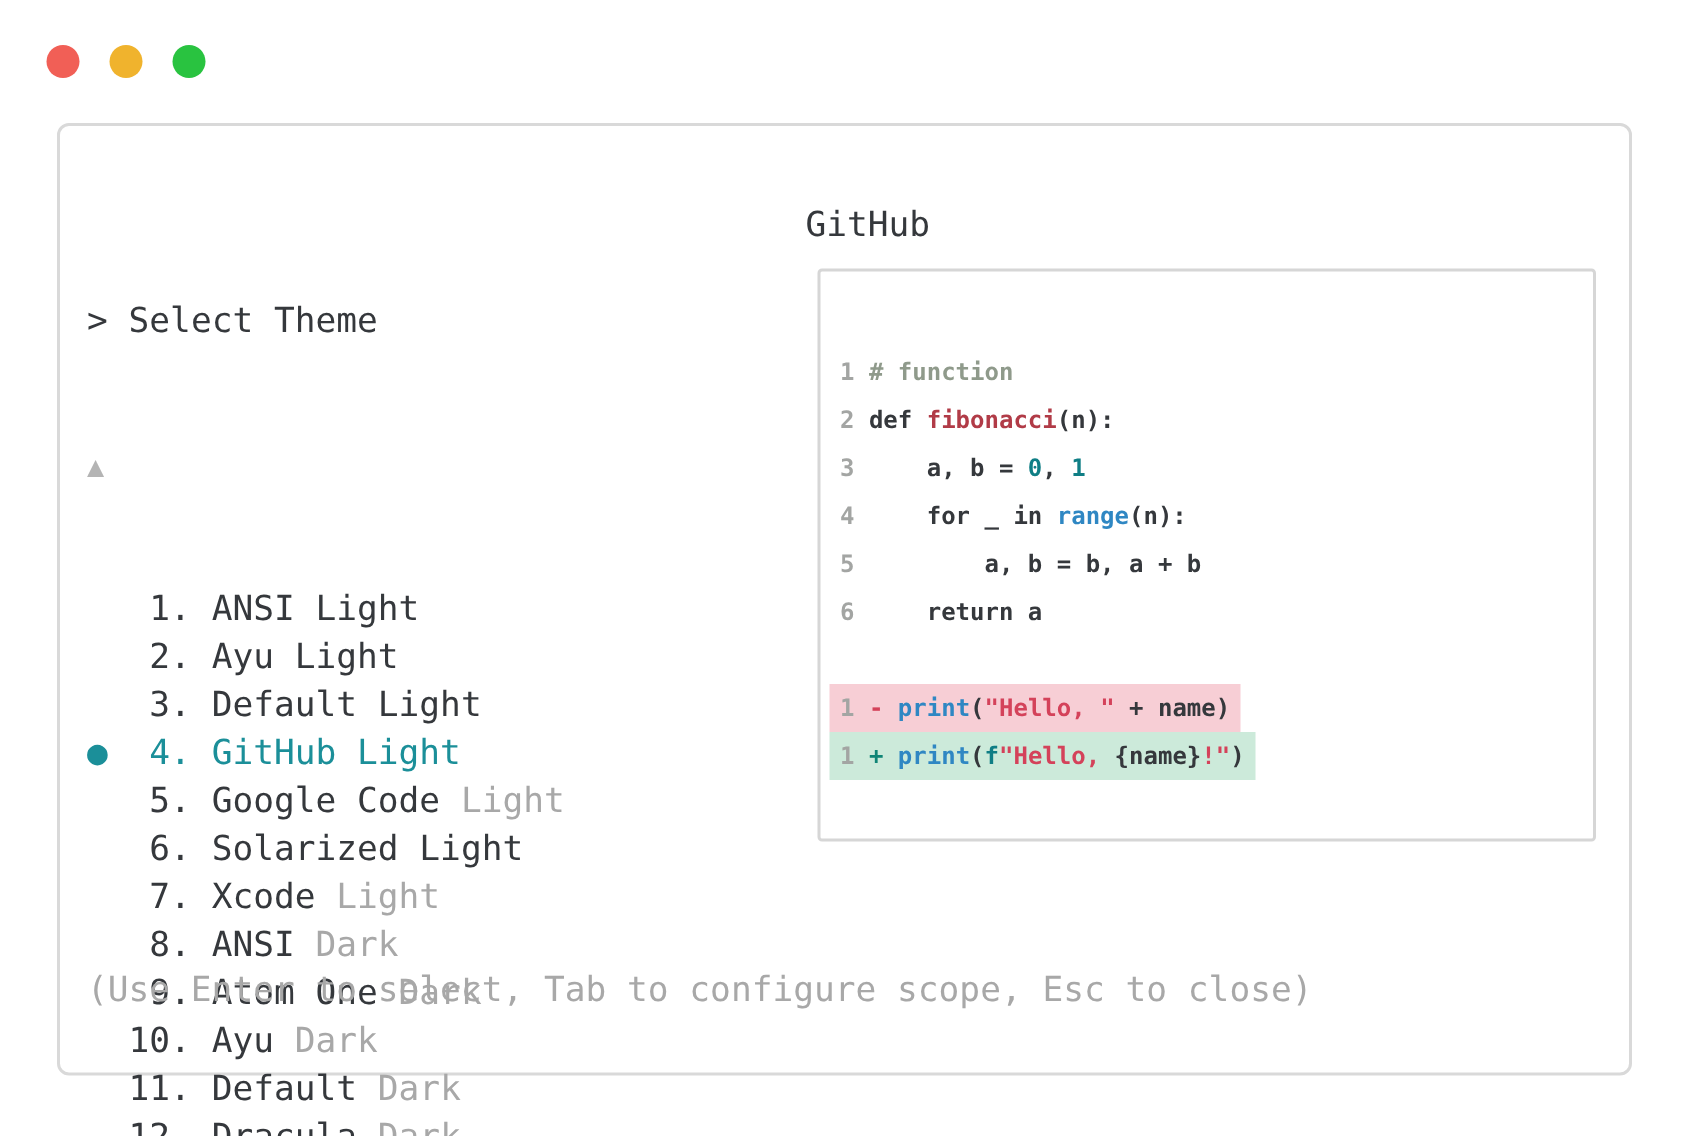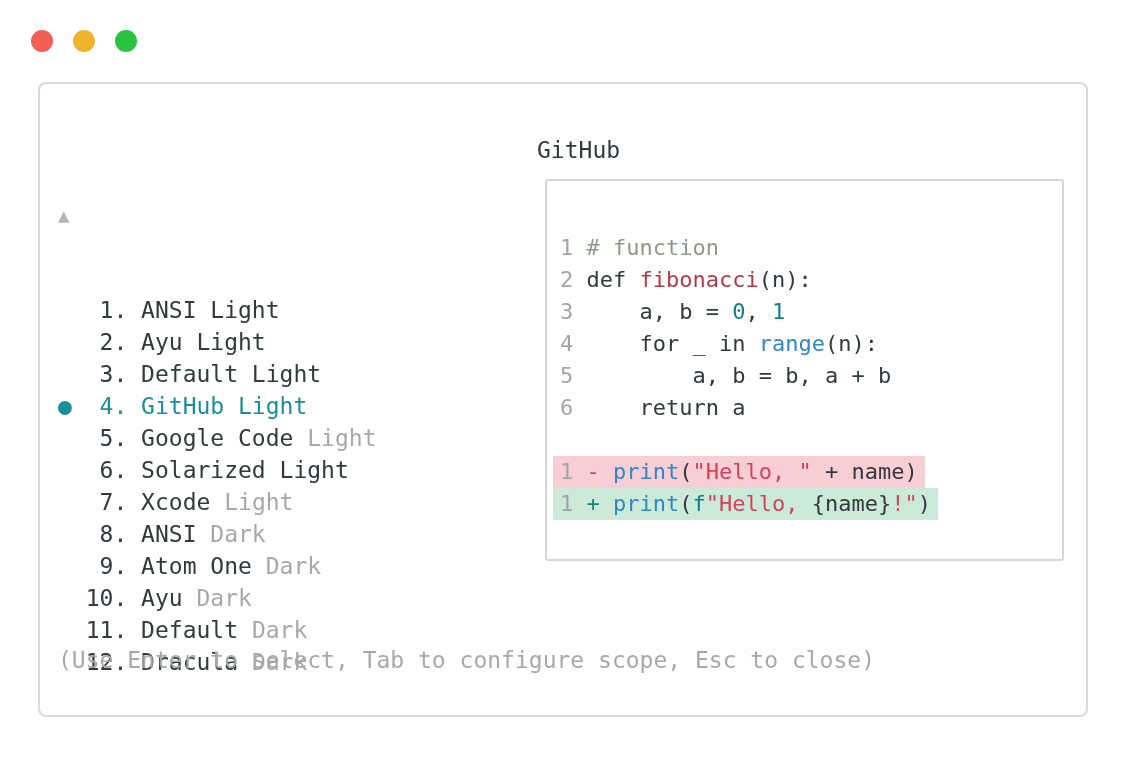--- a/index.html
+++ b/index.html
@@ -22,38 +22,39 @@
   .arrow-up{color:var(--arrow-up);font-size:19px;}
   .sel{color:var(--accent);}
   .dimtxt{color:var(--dim);}
 
   .footer{position:absolute;left:18px;top:560px;font-size:23px;line-height:32px;
     white-space:pre;color:var(--dim);}
 
   .preview-label{position:absolute;left:497px;top:50px;font-size:23px;line-height:32px;white-space:pre;}
   .preview-box{position:absolute;left:505px;top:95px;width:519px;height:382px;
     border:2px solid #d6d6d6;border-radius:3px;background:#fff;}
-  .code{position:absolute;left:13px;top:51px;font-size:22px;line-height:32px;white-space:pre;}
+  .code{position:absolute;left:13px;top:51px;font-size:16px;line-height:32px;white-space:pre;font-weight:bold;}
   .code .code-line{height:32px;}
   .line-inner{display:inline-block;}
   .line-inner.hl{padding:0 7px;margin-left:-7px;}
   .ln{color:var(--ln);}
 </style>
 </head>
 <body>
 
 <div class="traffic">
   <div class="dot" id="dot-close" style="background: rgb(241, 95, 86);"></div>
   <div class="dot" id="dot-min" style="background: rgb(240, 179, 45);"></div>
   <div class="dot" id="dot-zoom" style="background: rgb(41, 195, 64);"></div>
 </div>
 
 <div class="window">
 
   <div class="list-pane">
+    <div class="row"><span>&gt;</span><span> </span><span>Select Theme</span></div>
     <div class="row"><span class="arrow-up">▲</span></div>
     <div id="theme-list"><div class="row"><span>  </span><span> 1. </span><span>ANSI Light</span></div><div class="row"><span>  </span><span> 2. </span><span>Ayu Light</span></div><div class="row"><span>  </span><span> 3. </span><span>Default Light</span></div><div class="row"><span class="sel">● </span><span class="sel"> 4. </span><span class="sel">GitHub Light</span></div><div class="row"><span>  </span><span> 5. </span><span>Google Code</span><span class="dimtxt"> Light</span></div><div class="row"><span>  </span><span> 6. </span><span>Solarized Light</span></div><div class="row"><span>  </span><span> 7. </span><span>Xcode</span><span class="dimtxt"> Light</span></div><div class="row"><span>  </span><span> 8. </span><span>ANSI</span><span class="dimtxt"> Dark</span></div><div class="row"><span>  </span><span> 9. </span><span>Atom One</span><span class="dimtxt"> Dark</span></div><div class="row"><span>  </span><span>10. </span><span>Ayu</span><span class="dimtxt"> Dark</span></div><div class="row"><span>  </span><span>11. </span><span>Default</span><span class="dimtxt"> Dark</span></div><div class="row"><span>  </span><span>12. </span><span>Dracula</span><span class="dimtxt"> Dark</span></div></div>
     
   </div>
 
   <div class="footer">(Use Enter to select, Tab to configure scope, Esc to close)</div>
 
   <div class="preview-label">GitHub</div>
 
   <div class="preview-box">

